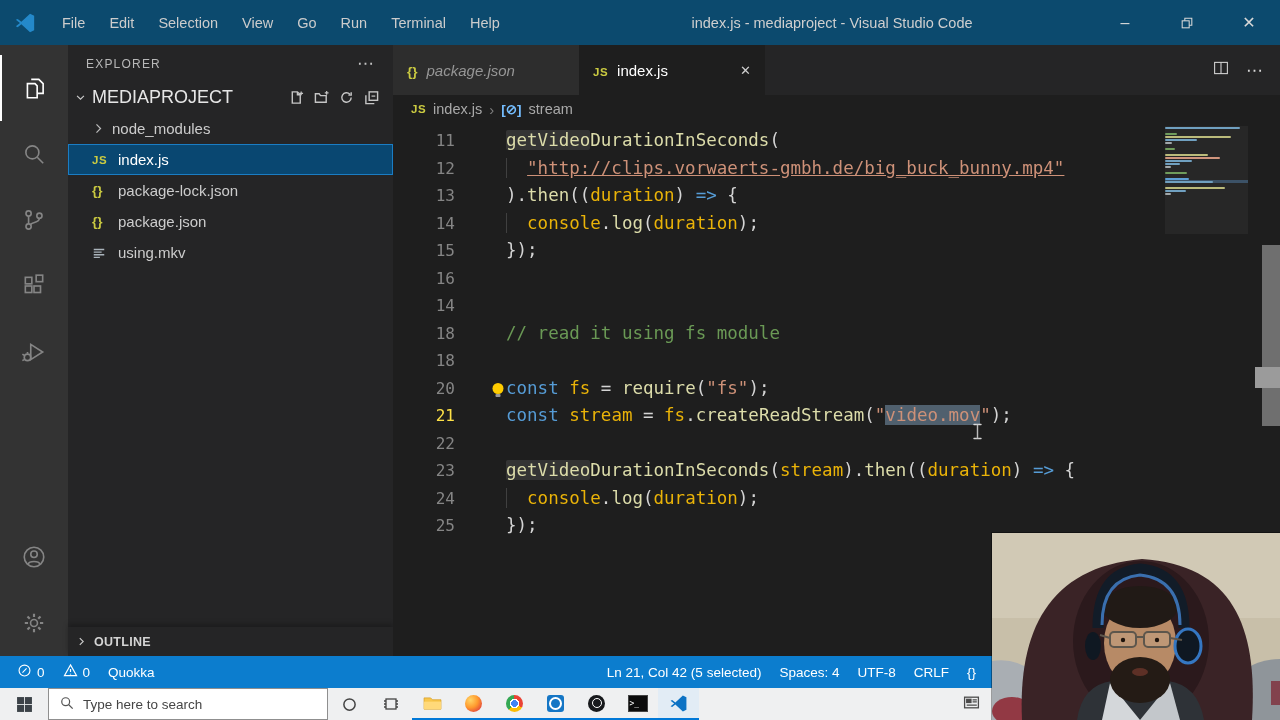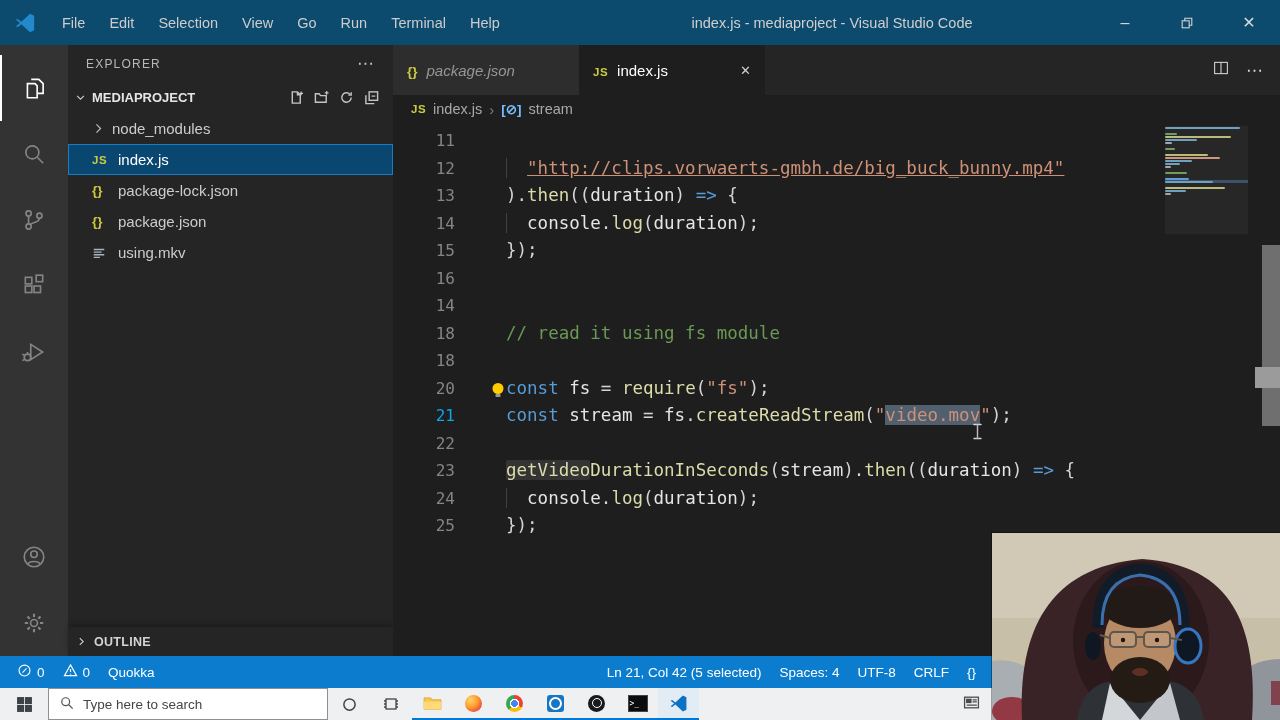--- a/index.html
+++ b/index.html
@@ -19,21 +19,21 @@
   .main{display:flex;height:611px;}
 
   .activitybar{width:68px;background:#333333;display:flex;flex-direction:column;align-items:center;padding-top:10px;}
   .ab-icon{width:66px;height:66px;display:flex;align-items:center;justify-content:center;color:#858585;}
   .ab-icon.active{color:#ffffff;border-left:2px solid #ffffff;}
   .ab-spacer{flex:1;}
 
   .sidebar{width:325px;background:#252526;color:#cccccc;display:flex;flex-direction:column;}
   .sb-header{height:37px;display:flex;align-items:center;padding:0 18px;font-size:12px;letter-spacing:1.2px;color:#b8b8b8;}
   .sb-dots{margin-left:auto;font-size:17px;color:#c3c3c3;letter-spacing:1px;}
-  .section-row{height:31px;display:flex;align-items:center;font-weight:bold;font-size:13px;color:#e6e6e6;}
+  .section-row{height:31px;display:flex;align-items:center;font-weight:normal;font-size:18px;color:#e6e6e6;}
   .sec-chevron{width:24px;display:flex;justify-content:center;color:#cccccc;}
   .sec-actions{margin-left:auto;display:flex;gap:10px;padding-right:14px;color:#c5c5c5;}
   .sec-actions span{display:flex;}
   .filetree{}
   .file-row{height:31px;display:flex;align-items:center;padding-left:24px;font-size:15px;color:#cccccc;}
   .file-row .chev{width:20px;color:#bbbbbb;display:flex;}
   .file-row .ficon{width:26px;display:flex;align-items:center;}
   .js-badge{color:#cbcb41;font-weight:bold;font-size:11.5px;letter-spacing:.5px;}
   .brace-badge{color:#cbcb41;font-weight:bold;font-size:13.5px;}
   .file-row.selected{background:#094771;border:1px solid #1a7dc4;padding-left:23px;color:#ffffff;height:29px;}
@@ -51,25 +51,25 @@
   .tab-close{margin-left:auto;font-size:13px;color:#d0d0d0;}
   .editor-actions{margin-left:auto;display:flex;align-items:center;gap:16px;padding-right:16px;color:#d7d7d7;}
   .breadcrumb{height:28px;display:flex;align-items:center;font-size:14.5px;color:#a9a9a9;padding-left:18px;gap:7px;background:#1e1e1e;}
   .bc-sep{color:#7f7f7f;font-size:15px;}
   .bc-sym{color:#75beff;font-size:13.5px;font-weight:bold;}
 
   .code-area{flex:1;position:relative;font-family:"DejaVu Sans Mono","Liberation Mono",monospace;
     font-size:17.5px;line-height:27.5px;padding-top:4px;overflow:hidden;}
   .line{display:flex;height:27.5px;white-space:pre;position:relative;gap:16px;}
   .ln{width:62px;text-align:right;color:#858585;font-size:16px;flex:none;}
-  .line.cur .ln{color:#0ea5e9;}
+  .line.cur .ln{color:#fde047;}
   .code{margin-left:35px;}
   .tk.kw{color:#569cd6;}
   .tk.fn{color:#dcdcaa;}
-  .tk.var{color:#e5e5e5;}
+  .tk.var{color:#eab308;}
   .tk.str{color:#ce9178;}
   .tk.com{color:#6a9955;}
   .tk.pun{color:#d4d4d4;}
   .tk.op{color:#d4d4d4;}
   .tk.arrow{color:#569cd6;}
   .tk.hl{background:rgba(255,255,255,.10);border-radius:2px;}
   .tk.sel{background:#50606e;}
   .tk.link{text-decoration:underline;}
   .tk.ind{box-shadow:inset 1px 0 0 #404040;}
   .bulb{position:absolute;left:96px;top:5px;width:18px;height:18px;}
@@ -306,21 +306,21 @@
       </div>
       <div class="breadcrumb">
         <span class="js-badge">JS</span>
         <span>index.js</span>
         <span class="bc-sep">›</span>
         <span class="bc-sym">[⊘]</span>
         <span>stream</span>
       </div>
       <div class="code-area" id="code-area">
         <div id="codelines">
-            <div class="line"><span class="ln">11</span></div>
+            <div class="line"><span class="ln">11</span><span class="code"><span class="tk fn hl">getVideo</span><span class="tk fn">DurationInSeconds</span><span class="tk pun">(</span></span></div>
             <div class="line"><span class="ln">12</span><span class="code"><span class="tk ind">  </span><span class="tk str link">"http://clips.vorwaerts-gmbh.de/big_buck_bunny.mp4"</span></span></div>
             <div class="line"><span class="ln">13</span><span class="code"><span class="tk pun">).</span><span class="tk fn">then</span><span class="tk pun">((</span><span class="tk var">duration</span><span class="tk pun">)</span><span class="tk arrow"> =&gt; </span><span class="tk pun">{</span></span></div>
             <div class="line"><span class="ln">14</span><span class="code"><span class="tk ind">  </span><span class="tk var">console</span><span class="tk pun">.</span><span class="tk fn">log</span><span class="tk pun">(</span><span class="tk var">duration</span><span class="tk pun">);</span></span></div>
             <div class="line"><span class="ln">15</span><span class="code"><span class="tk pun">});</span></span></div>
             <div class="line"><span class="ln">16</span><span class="code"></span></div>
             <div class="line"><span class="ln">14</span><span class="code"></span></div>
             <div class="line"><span class="ln">18</span><span class="code"><span class="tk com">// read it using fs module</span></span></div>
             <div class="line"><span class="ln">18</span><span class="code"></span></div>
             <div class="line"><span class="ln">20</span><span class="code"><span class="tk kw">const</span><span class="tk"> </span><span class="tk var">fs</span><span class="tk op"> = </span><span class="tk fn">require</span><span class="tk pun">(</span><span class="tk str">"fs"</span><span class="tk pun">);</span></span><span class="bulb"><svg width="18" height="18" viewBox="0 0 18 18">
                   <circle cx="9" cy="7.5" r="5.5" fill="#fc0"></circle>

